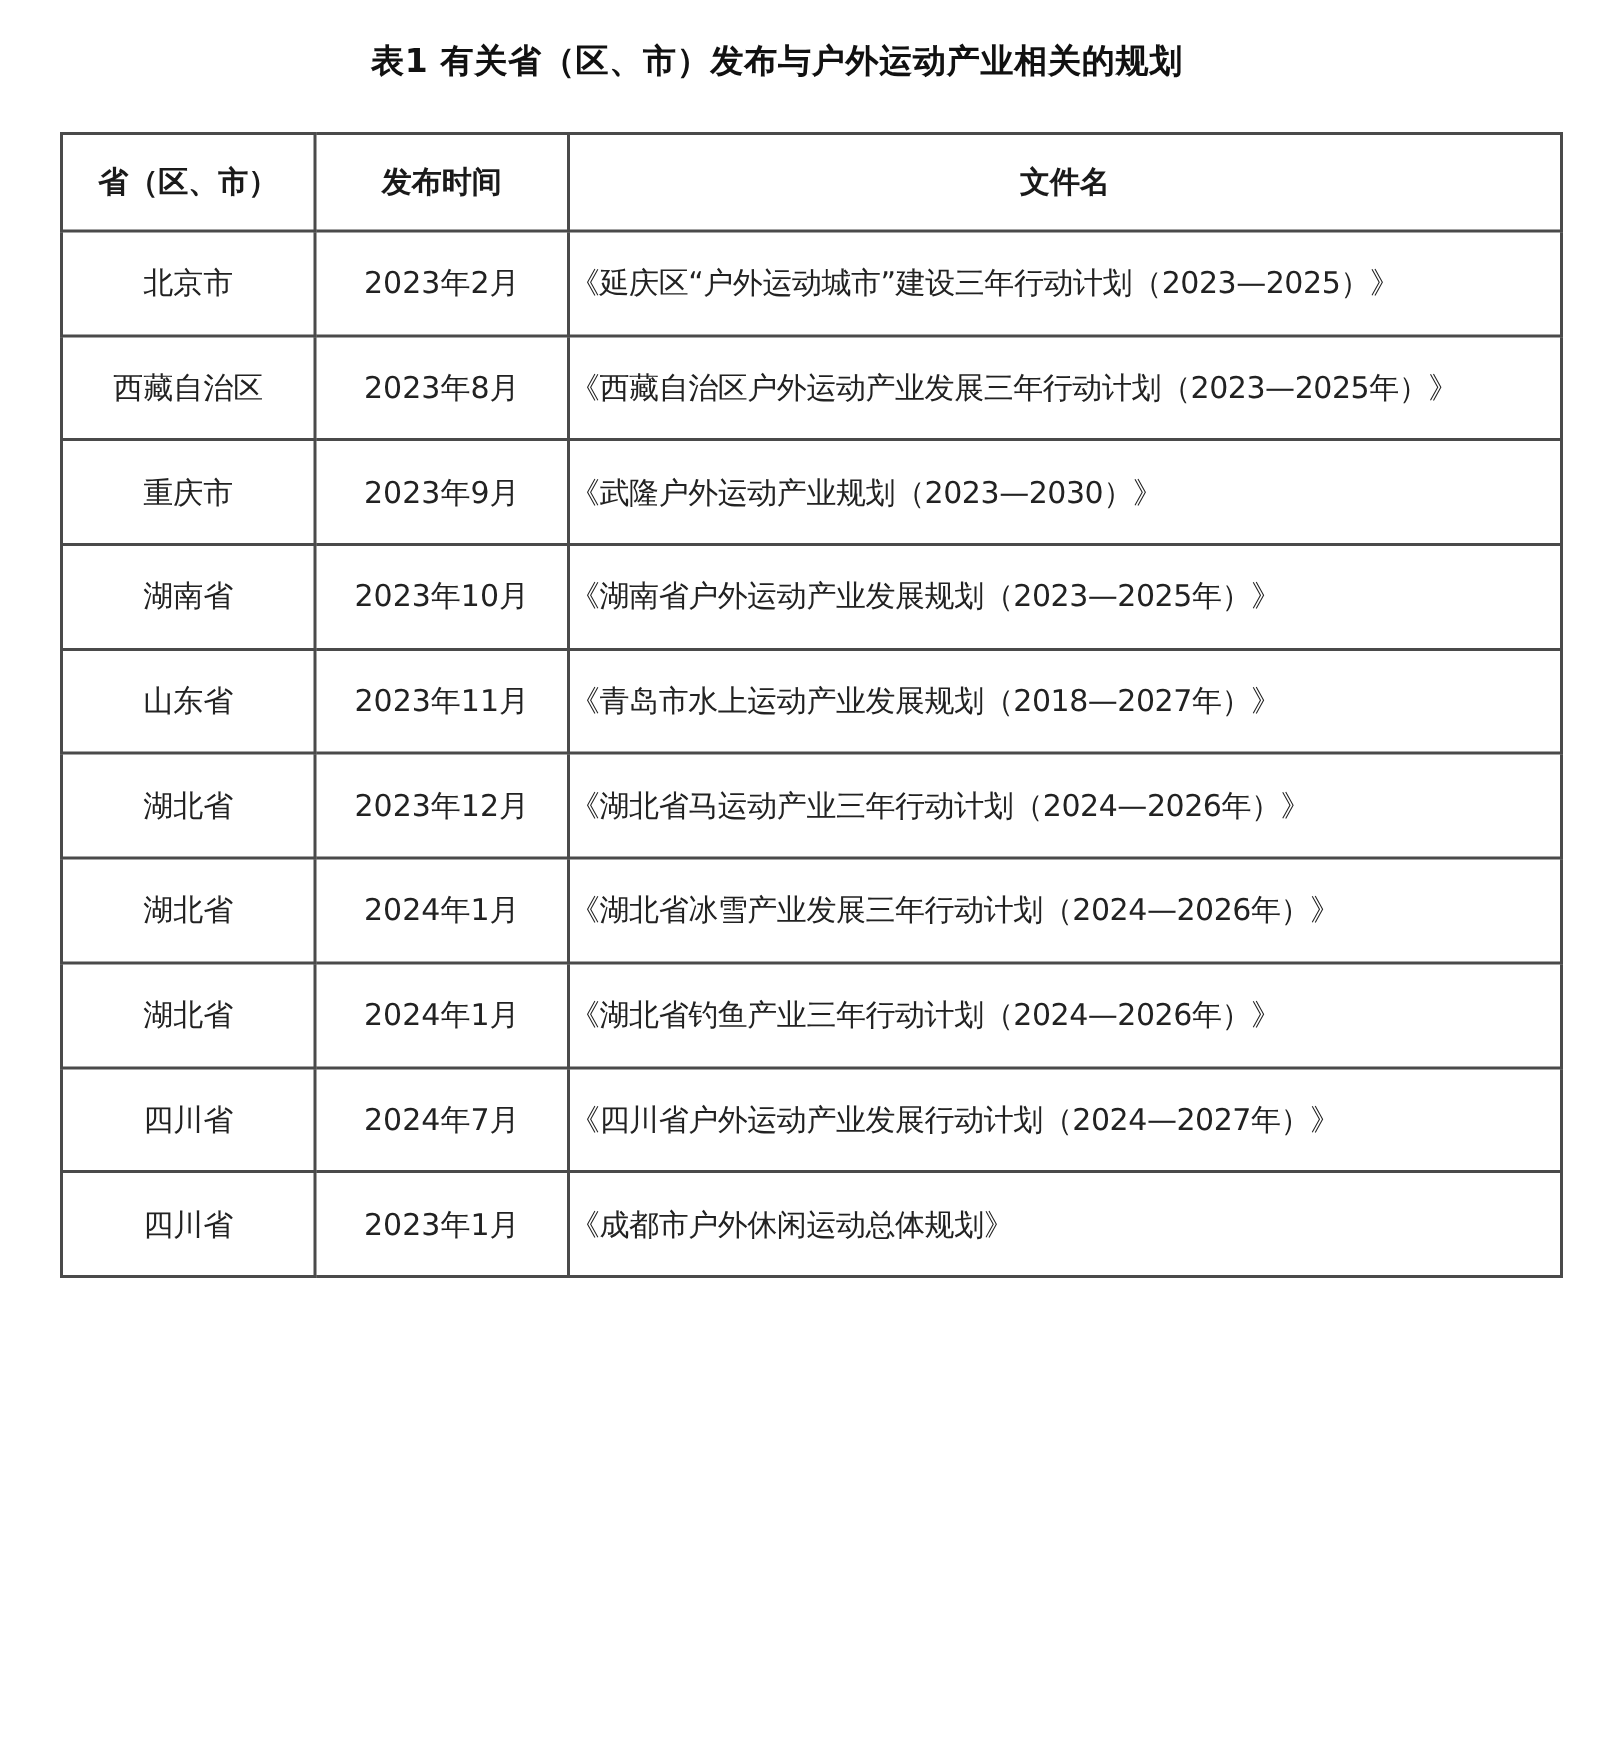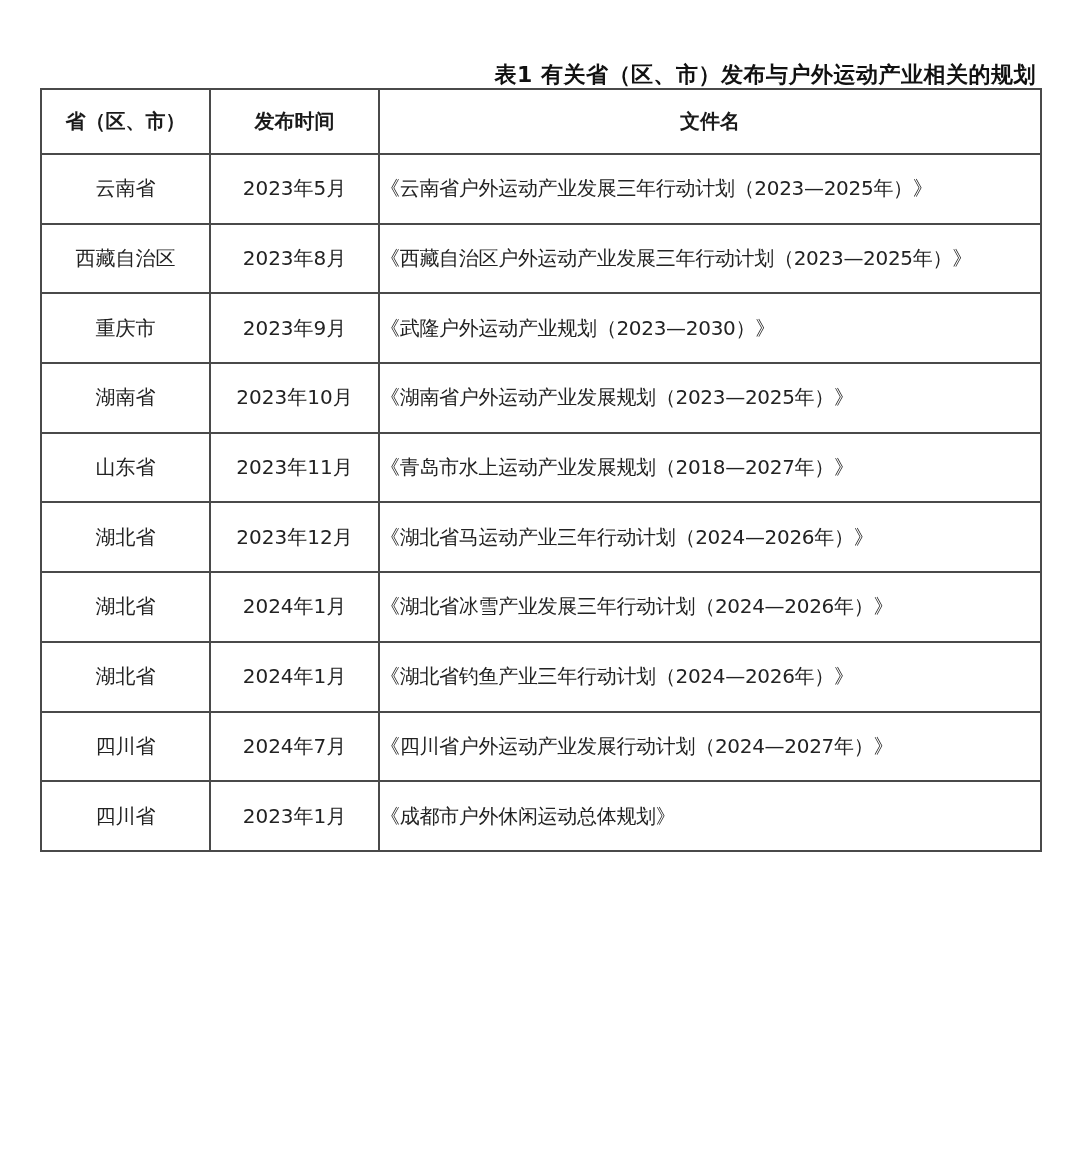--- a/index.html
+++ b/index.html
@@ -13,26 +13,25 @@
       position: relative;
       font-family: "DejaVu Sans", "Liberation Sans", sans-serif;
       color: #1e1e1e;
       overflow: hidden;
     }
     .title {
       position: absolute;
       top: 26px;
       left: 0;
       width: 1036px;
-      text-align: right;
+      text-align: center;
       font-size: 22px;
       font-weight: bold;
       color: #111111;
       letter-spacing: 0.5px;
-      margin-top: 34px;
     }
     table.policy-table {
       position: absolute;
       top: 88px;
       left: 40px;
       width: 1000px;
       border-collapse: collapse;
       table-layout: fixed;
     }
     table.policy-table th,
@@ -72,23 +71,23 @@
   </colgroup>
   <thead>
     <tr>
       <th>省（区、市）</th>
       <th>发布时间</th>
       <th>文件名</th>
     </tr>
   </thead>
   <tbody>
     <tr>
-      <td class="prov">云南省</td>
-      <td class="date">2023年5月</td>
-      <td class="doc">《云南省户外运动产业发展三年行动计划（2023—2025年）》</td>
+      <td class="prov">北京市</td>
+      <td class="date">2023年2月</td>
+      <td class="doc">《延庆区“户外运动城市”建设三年行动计划（2023—2025）》</td>
     </tr>
     <tr>
       <td class="prov">西藏自治区</td>
       <td class="date">2023年8月</td>
       <td class="doc">《西藏自治区户外运动产业发展三年行动计划（2023—2025年）》</td>
     </tr>
     <tr>
       <td class="prov">重庆市</td>
       <td class="date">2023年9月</td>
       <td class="doc">《武隆户外运动产业规划（2023—2030）》</td>

